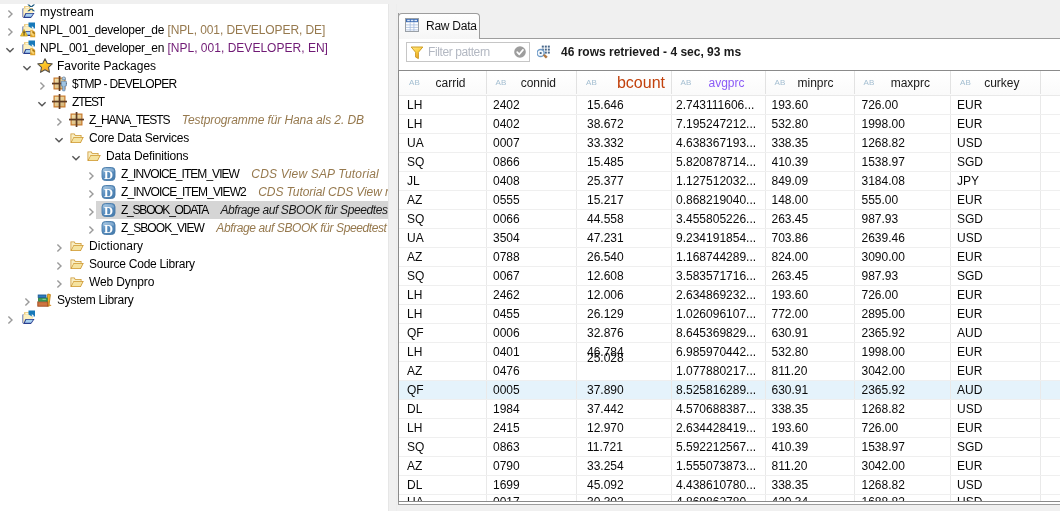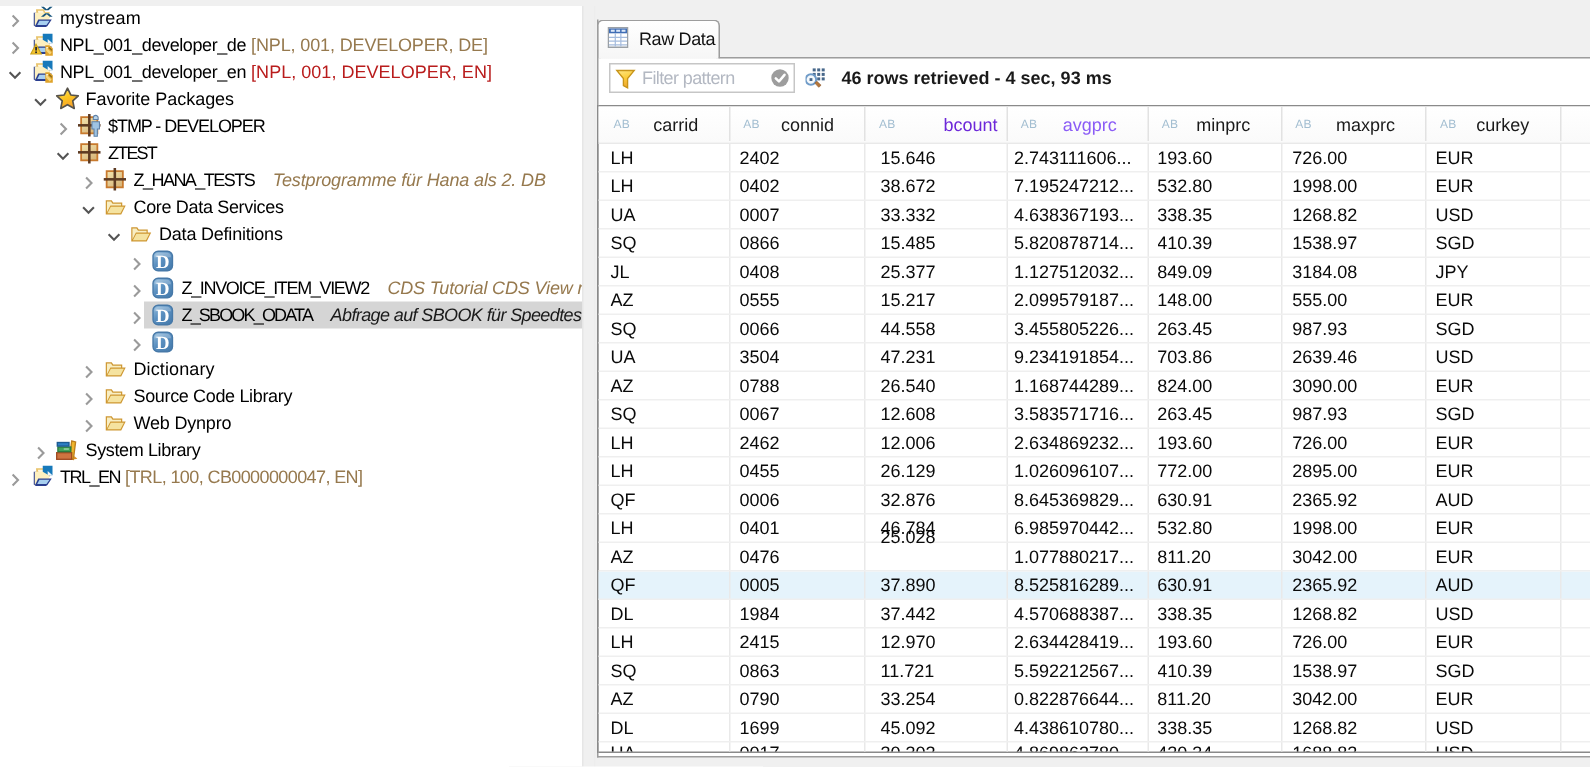--- a/index.html
+++ b/index.html
@@ -65,21 +65,21 @@
         <path d="M5.5 9 L14.5 9 L11.5 13.5 L3.3 13.5 Z" fill="#2b3f8f"></path>
         <path d="M6.3 9.8 L13 9.8 L11 12.7 L4.8 12.7 Z" fill="#a8d0f0"></path>
         <path d="M8.5 0.5 L15 0.5 L15 6.8 L12.5 6.8 L8.5 4.5 Z" fill="#1779ba"></path>
         <path d="M11.8 4 L15 6.8 L11.8 6.8 Z" fill="#eef4f8"></path>
         <path d="M10.2 8.2 L13 8.2 L15.2 10.2 L15.2 15.2 L10.2 15.2 Z" fill="#dfa32b"></path>
         <path d="M10.8 9.4 L12.2 9.4 L11 11.8 Z" fill="#fdf4d8"></path>
         <path d="M11.3 10 L14.4 13 L13.2 14.3 L10.7 11.8 Z" fill="#f7d67a"></path>
         <path d="M13 9.4 L15 11.3 L14.4 11.9 L12.4 10 Z" fill="#8a6a1a"></path>
       </svg></span>
 <span class="abs" style="left:40px;top:0"><span style="letter-spacing:-0.27px">NPL_001_developer_en</span>
-<span style="color:#b91c1c;letter-spacing:0.02px"> [NPL, 001, DEVELOPER, EN]</span>
+<span style="color:#701a75;letter-spacing:0.02px"> [NPL, 001, DEVELOPER, EN]</span>
 </span>
   </div>
 <div class="trow" style="left:0;top:56.5px;width:388px;overflow:hidden">
 <span class="abs" style="left:22px;top:4.5px"><svg width="11" height="11" viewBox="0 0 11 11" style="">
         <path d="M1.4 3.2 L5 6.8 L8.6 3.2" fill="none" stroke="#555555" stroke-width="1.4"></path>
       </svg></span>
 <span class="abs" style="left:36.5px;top:1px"><svg width="16" height="16" viewBox="0 0 16 16" style="">
         <path d="M8 0.8 L10.2 5.3 L15.2 5.9 L11.5 9.3 L12.5 14.3 L8 11.8 L3.5 14.3 L4.5 9.3 L0.8 5.9 L5.8 5.3 Z" fill="url(#stargrad)" stroke="#57534a" stroke-width="1.1" stroke-linejoin="round"></path>
         <defs>
           <linearGradient id="stargrad" x1="0" y1="0" x2="0.4" y2="1">
@@ -185,20 +185,23 @@
         <path d="M2 5.5 q0 -3 3 -3 l5 0 q3 0 3 3" fill="#ffffff" opacity="0.25"></path>
         <text x="7.6" y="12.6" font-family="Liberation Serif,serif" font-weight="bold" font-size="12.5" fill="#ffffff" text-anchor="middle">D</text>
         <defs>
           <linearGradient id="dgrad" x1="0" y1="0" x2="0.8" y2="1">
             <stop offset="0" stop-color="#96bedd"></stop>
             <stop offset="0.5" stop-color="#5a8fc0"></stop>
             <stop offset="1" stop-color="#477cad"></stop>
           </linearGradient>
         </defs>
       </svg></span>
+<span class="abs" style="left:121px;top:0"><span style="letter-spacing:-0.95px">Z_INVOICE_ITEM_VIEW</span>
+<span style="color:#96794e;font-style:italic;margin-left:9px;letter-spacing:0.18px">CDS View SAP Tutorial</span>
+</span>
   </div>
 <div class="trow" style="left:0;top:182.5px;width:388px;overflow:hidden">
 <span class="abs" style="left:86px;top:4.5px"><svg width="11" height="11" viewBox="0 0 11 11" style="">
         <path d="M3.4 1.4 L7 5 L3.4 8.6" fill="none" stroke="#9a9a9a" stroke-width="1.4"></path>
       </svg></span>
 <span class="abs" style="left:100.5px;top:1px"><svg width="16" height="16" viewBox="0 0 16 16" style="">
         <rect x="1" y="1.5" width="13" height="13" rx="3.4" fill="url(#dgrad)" stroke="#4779a8" stroke-width="0.9"></rect>
         <path d="M2 5.5 q0 -3 3 -3 l5 0 q3 0 3 3" fill="#ffffff" opacity="0.25"></path>
         <text x="7.6" y="12.6" font-family="Liberation Serif,serif" font-weight="bold" font-size="12.5" fill="#ffffff" text-anchor="middle">D</text>
         <defs>
@@ -242,20 +245,23 @@
         <path d="M2 5.5 q0 -3 3 -3 l5 0 q3 0 3 3" fill="#ffffff" opacity="0.25"></path>
         <text x="7.6" y="12.6" font-family="Liberation Serif,serif" font-weight="bold" font-size="12.5" fill="#ffffff" text-anchor="middle">D</text>
         <defs>
           <linearGradient id="dgrad" x1="0" y1="0" x2="0.8" y2="1">
             <stop offset="0" stop-color="#96bedd"></stop>
             <stop offset="0.5" stop-color="#5a8fc0"></stop>
             <stop offset="1" stop-color="#477cad"></stop>
           </linearGradient>
         </defs>
       </svg></span>
+<span class="abs" style="left:121px;top:0"><span style="letter-spacing:-0.92px">Z_SBOOK_VIEW</span>
+<span style="color:#96794e;font-style:italic;margin-left:9px;letter-spacing:-0.41px">Abfrage auf SBOOK für Speedtest</span>
+</span>
   </div>
 <div class="trow" style="left:0;top:236.5px;width:388px;overflow:hidden">
 <span class="abs" style="left:54px;top:4.5px"><svg width="11" height="11" viewBox="0 0 11 11" style="">
         <path d="M3.4 1.4 L7 5 L3.4 8.6" fill="none" stroke="#9a9a9a" stroke-width="1.4"></path>
       </svg></span>
 <span class="abs" style="left:68.5px;top:1px"><svg width="16" height="16" viewBox="0 0 16 16" style="">
         <path d="M1.5 3.5 L5.5 3.5 L6.5 5 L12.5 5 L12.5 7 L14.8 7 L11.8 13 L1.5 13 Z" fill="#ce9732"></path>
         <path d="M2.3 4.3 L5 4.3 L6 5.8 L11.7 5.8 L11.7 7 L4.6 7 L2.3 11.5 Z" fill="#f8eec3"></path>
         <path d="M4.9 7.8 L13.6 7.8 L11.3 12.2 L2.6 12.2 Z" fill="#f5e3a0"></path>
       </svg></span>
@@ -308,23 +314,20 @@
 <span class="abs" style="left:19.5px;top:1px"><svg width="16" height="16" viewBox="0 0 16 16" style="">
         <path d="M2.5 4.5 L2.5 13 L4 14 L11 14 L11 12.5 L4.5 12.5 L4.5 4.5 Z" fill="#2b3f8f"></path>
         <path d="M4 2.2 L9.5 2.2 L10 4 L13 4 L13 8 L4.5 8 Z" fill="#e8c268"></path>
         <path d="M5.2 3.1 L8.8 3.1 L9.2 4.6 L5.6 4.6 Z" fill="#fdf6e0"></path>
         <path d="M3.2 4.5 L12.8 4.5 L12.8 10.5 L3.2 13.2 Z" fill="#fdf0c0"></path>
         <path d="M5.5 9 L14.5 9 L11.5 13.5 L3.3 13.5 Z" fill="#2b3f8f"></path>
         <path d="M6.3 9.8 L13 9.8 L11 12.7 L4.8 12.7 Z" fill="#a8d0f0"></path>
         <path d="M8.5 0.5 L15 0.5 L15 6.8 L12.5 6.8 L8.5 4.5 Z" fill="#1779ba"></path>
         <path d="M11.8 4 L15 6.8 L11.8 6.8 Z" fill="#eef4f8"></path>
       </svg></span>
-<span class="abs" style="left:40px;top:0"><span style="letter-spacing:-1.0px">TRL_EN</span>
-<span style="color:#96794e;letter-spacing:-0.4px"> [TRL, 100, CB0000000047, EN]</span>
-</span>
   </div>
 <div class="abs" style="left:399px;top:39px;width:661px;height:465px;background:#ffffff"></div>
 <div class="abs" style="left:479px;top:38px;width:581px;height:1px;background:#9d9d9d"></div>
 <div class="abs" style="left:398px;top:13px;width:1px;height:492px;background:#9d9d9d"></div>
 <div class="abs" style="left:398px;top:504px;width:662px;height:1px;background:#9d9d9d"></div>
 <div class="abs" style="left:398px;top:13px;width:82px;height:26px;background:linear-gradient(#ffffff,#f6f6f6);border:1px solid #9d9d9d;border-bottom:none;border-radius:4px 4px 0 0"></div>
 <span class="abs" style="left:405px;top:18px"><svg width="14" height="14" viewBox="0 0 14 14" style="">
       <rect x="0.5" y="0.5" width="13" height="13" fill="#ffffff" stroke="#9aa0a6"></rect>
       <rect x="1" y="1" width="12" height="3.2" fill="#3f6db5"></rect>
       <rect x="2.2" y="1.8" width="2.6" height="1.4" fill="#dce8f8"></rect>
@@ -376,21 +379,21 @@
 <div class="abs" style="left:399px;top:501px;width:661px;height:1px;background:#8a8a8a"></div>
 <div class="abs" style="left:399px;top:71px;width:661px;height:24px;background:linear-gradient(#ffffff,#fafafa)"></div>
 <div class="hline" style="left:399px;top:95px;width:661px;height:1px"></div>
 <span class="abs" style="left:409px;top:78px;font-size:8px;color:#a3bed1;letter-spacing:0.2px">AB</span>
 <span class="abs" style="left:465.5px;top:71px;height:24px;line-height:24px;font-size:12px;color:#1a1a1a;transform:translateX(-100%);display:inline-block">carrid</span>
 <div class="hline" style="left:485.5px;top:71px;width:1px;height:23px;background:#e2e2e2"></div>
 <span class="abs" style="left:495.5px;top:78px;font-size:8px;color:#a3bed1;letter-spacing:0.2px">AB</span>
 <span class="abs" style="left:556px;top:71px;height:24px;line-height:24px;font-size:12px;color:#1a1a1a;transform:translateX(-100%);display:inline-block">connid</span>
 <div class="hline" style="left:576px;top:71px;width:1px;height:23px;background:#e2e2e2"></div>
 <span class="abs" style="left:586px;top:78px;font-size:8px;color:#a3bed1;letter-spacing:0.2px">AB</span>
-<span class="abs" style="left:665px;top:71px;height:24px;line-height:24px;font-size:12px;color:#6d28d9;transform:translateX(-100%);display:inline-block">bcount</span>
+<span class="abs" style="left:665px;top:71px;height:24px;line-height:24px;font-size:16px;color:#c2410c;transform:translateX(-100%);display:inline-block">bcount</span>
 <div class="hline" style="left:670.5px;top:71px;width:1px;height:23px;background:#e2e2e2"></div>
 <span class="abs" style="left:680.5px;top:78px;font-size:8px;color:#a3bed1;letter-spacing:0.2px">AB</span>
 <span class="abs" style="left:744.5px;top:71px;height:24px;line-height:24px;font-size:12px;color:#8b5cf6;transform:translateX(-100%);display:inline-block">avgprc</span>
 <div class="hline" style="left:764.5px;top:71px;width:1px;height:23px;background:#e2e2e2"></div>
 <span class="abs" style="left:774.5px;top:78px;font-size:8px;color:#a3bed1;letter-spacing:0.2px">AB</span>
 <span class="abs" style="left:833.5px;top:71px;height:24px;line-height:24px;font-size:12px;color:#1a1a1a;transform:translateX(-100%);display:inline-block">minprc</span>
 <div class="hline" style="left:853.5px;top:71px;width:1px;height:23px;background:#e2e2e2"></div>
 <span class="abs" style="left:863.5px;top:78px;font-size:8px;color:#a3bed1;letter-spacing:0.2px">AB</span>
 <span class="abs" style="left:930px;top:71px;height:24px;line-height:24px;font-size:12px;color:#1a1a1a;transform:translateX(-100%);display:inline-block">maxprc</span>
 <div class="hline" style="left:950px;top:71px;width:1px;height:23px;background:#e2e2e2"></div>
@@ -441,21 +444,21 @@
 <div class="cell" style="left:493.0px;top:171.5px;height:19.0px;overflow:hidden">0408</div>
 <div class="cell" style="left:587px;top:171.5px;height:19.0px;overflow:hidden">25.377</div>
 <div class="cell" style="left:676.0px;top:171.5px;height:19.0px;overflow:hidden">1.127512032...</div>
 <div class="cell" style="left:771.5px;top:171.5px;height:19.0px;overflow:hidden">849.09</div>
 <div class="cell" style="left:861.5px;top:171.5px;height:19.0px;overflow:hidden">3184.08</div>
 <div class="cell" style="left:957px;top:171.5px;height:19.0px;overflow:hidden">JPY</div>
 <div class="hline" style="left:399px;top:190.0px;width:661px;height:1px;background:#efefef"></div>
 <div class="cell" style="left:407px;top:190.5px;height:19.0px;overflow:hidden">AZ</div>
 <div class="cell" style="left:493.0px;top:190.5px;height:19.0px;overflow:hidden">0555</div>
 <div class="cell" style="left:587px;top:190.5px;height:19.0px;overflow:hidden">15.217</div>
-<div class="cell" style="left:676.0px;top:190.5px;height:19.0px;overflow:hidden">2.099579187...</div>
+<div class="cell" style="left:676.0px;top:190.5px;height:19.0px;overflow:hidden">0.868219040...</div>
 <div class="cell" style="left:771.5px;top:190.5px;height:19.0px;overflow:hidden">148.00</div>
 <div class="cell" style="left:861.5px;top:190.5px;height:19.0px;overflow:hidden">555.00</div>
 <div class="cell" style="left:957px;top:190.5px;height:19.0px;overflow:hidden">EUR</div>
 <div class="hline" style="left:399px;top:209.0px;width:661px;height:1px;background:#efefef"></div>
 <div class="cell" style="left:407px;top:209.5px;height:19.0px;overflow:hidden">SQ</div>
 <div class="cell" style="left:493.0px;top:209.5px;height:19.0px;overflow:hidden">0066</div>
 <div class="cell" style="left:587px;top:209.5px;height:19.0px;overflow:hidden">44.558</div>
 <div class="cell" style="left:676.0px;top:209.5px;height:19.0px;overflow:hidden">3.455805226...</div>
 <div class="cell" style="left:771.5px;top:209.5px;height:19.0px;overflow:hidden">263.45</div>
 <div class="cell" style="left:861.5px;top:209.5px;height:19.0px;overflow:hidden">987.93</div>
@@ -553,21 +556,21 @@
 <div class="cell" style="left:493.0px;top:437.5px;height:19.0px;overflow:hidden">0863</div>
 <div class="cell" style="left:587px;top:437.5px;height:19.0px;overflow:hidden">11.721</div>
 <div class="cell" style="left:676.0px;top:437.5px;height:19.0px;overflow:hidden">5.592212567...</div>
 <div class="cell" style="left:771.5px;top:437.5px;height:19.0px;overflow:hidden">410.39</div>
 <div class="cell" style="left:861.5px;top:437.5px;height:19.0px;overflow:hidden">1538.97</div>
 <div class="cell" style="left:957px;top:437.5px;height:19.0px;overflow:hidden">SGD</div>
 <div class="hline" style="left:399px;top:456.0px;width:661px;height:1px;background:#efefef"></div>
 <div class="cell" style="left:407px;top:456.5px;height:19.0px;overflow:hidden">AZ</div>
 <div class="cell" style="left:493.0px;top:456.5px;height:19.0px;overflow:hidden">0790</div>
 <div class="cell" style="left:587px;top:456.5px;height:19.0px;overflow:hidden">33.254</div>
-<div class="cell" style="left:676.0px;top:456.5px;height:19.0px;overflow:hidden">0.822876644...</div>
+<div class="cell" style="left:676.0px;top:456.5px;height:19.0px;overflow:hidden">1.555073873...</div>
 <div class="cell" style="left:771.5px;top:456.5px;height:19.0px;overflow:hidden">811.20</div>
 <div class="cell" style="left:861.5px;top:456.5px;height:19.0px;overflow:hidden">3042.00</div>
 <div class="cell" style="left:957px;top:456.5px;height:19.0px;overflow:hidden">EUR</div>
 <div class="hline" style="left:399px;top:475.0px;width:661px;height:1px;background:#efefef"></div>
 <div class="cell" style="left:407px;top:475.5px;height:19.0px;overflow:hidden">DL</div>
 <div class="cell" style="left:493.0px;top:475.5px;height:19.0px;overflow:hidden">1699</div>
 <div class="cell" style="left:587px;top:475.5px;height:19.0px;overflow:hidden">45.092</div>
 <div class="cell" style="left:676.0px;top:475.5px;height:19.0px;overflow:hidden">4.438610780...</div>
 <div class="cell" style="left:771.5px;top:475.5px;height:19.0px;overflow:hidden">338.35</div>
 <div class="cell" style="left:861.5px;top:475.5px;height:19.0px;overflow:hidden">1268.82</div>

